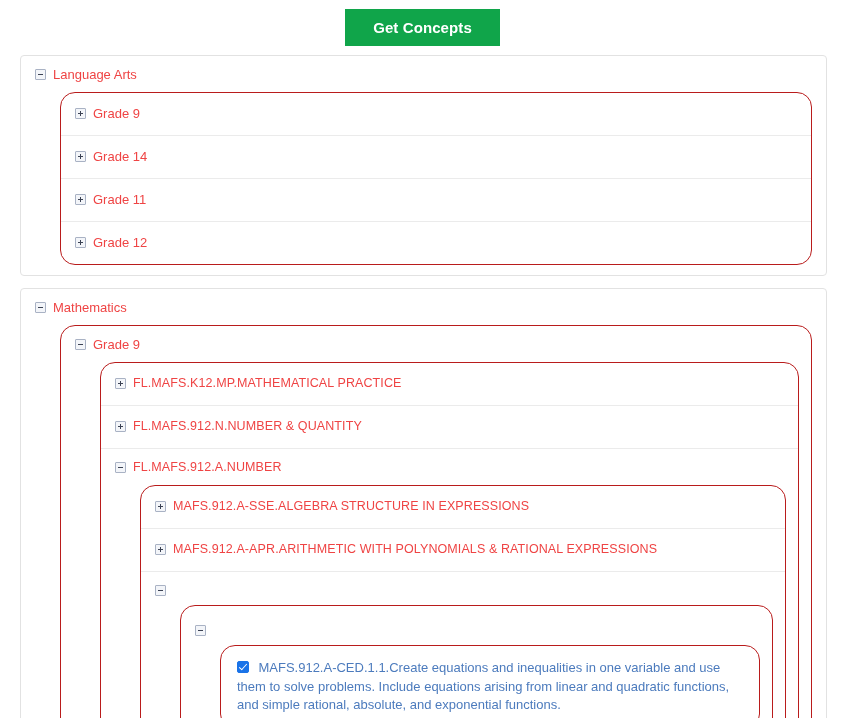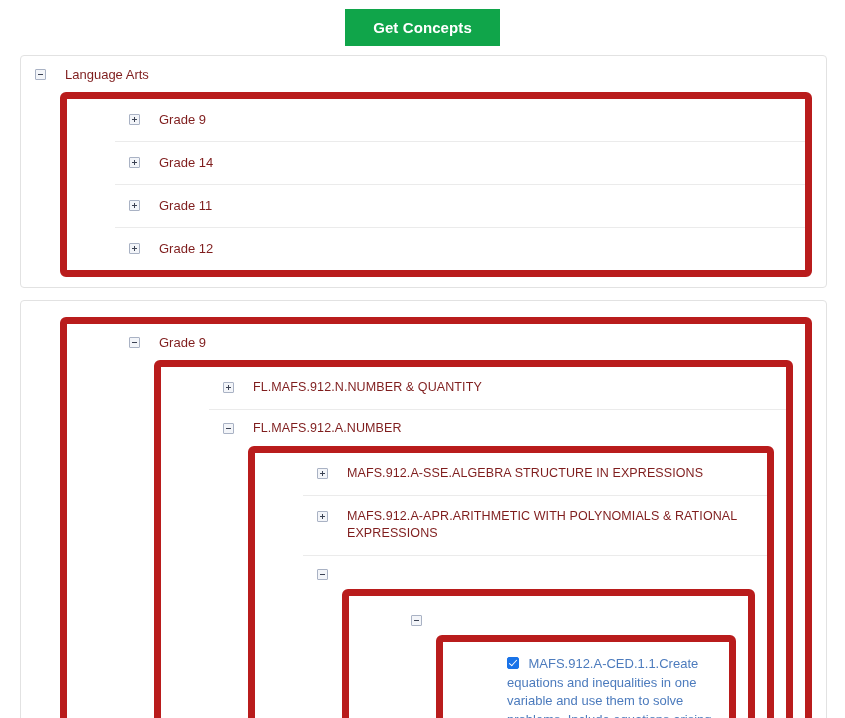--- a/index.html
+++ b/index.html
@@ -42,24 +42,23 @@
   .subject-panel.second { margin-bottom: 0; }
 
   .node-head {
     display: flex;
     align-items: flex-start;
     gap: 7px;
     line-height: 17px;
     padding: 1px 0 2px 0;
   }
   .node-label {
-    color: #7f1d1d;
+    color: #ef4444;
     font-size: 13px;
     line-height: 17px;
-    margin-left: 12px;
   }
   .node-label.caps { font-size: 12.5px; letter-spacing: .1px; }
 
   
   .expander {
     flex: 0 0 auto;
     width: 11px; height: 11px;
     margin-top: 3px;
     border: 1px solid #a9b2c4;
     background: #f3f5f9;
@@ -78,26 +77,25 @@
   .expander.plus::after {
     content: "";
     position: absolute;
     left: 4px; top: 2px;
     width: 1px; height: 5px;
     background: #3c4354;
   }
 
   
   .child-list {
-    border: 7px solid #b91c1c;
-    border-radius: 6px;
+    border: 1px solid #b91c1c;
+    border-radius: 15px;
     margin-top: 7px;
     margin-left: 25px;
     background: #ffffff;
-    padding-left: 48px;
   }
   .row {
     border-bottom: 1px solid #ebebeb;
     padding: 11px 12px 11px 14px;
   }
   .row:last-child { border-bottom: none; }
   .row.tight { padding-top: 9px; padding-bottom: 9px; }
 
   
   .row .child-list { margin-left: 25px; }
@@ -181,30 +179,40 @@
       <div class="row">
         <div class="node-head">
           <span class="expander plus"></span>
           <span class="node-label">Grade 12</span>
         </div>
       </div>
     </div>
   </div>
 
   <div class="subject-panel second">
+    <div class="node-head">
+      <span class="expander"></span>
+      <span class="node-label">Mathematics</span>
+    </div>
 
     <div class="child-list">
       <div class="row tight">
 
         <div class="node-head">
           <span class="expander"></span>
           <span class="node-label">Grade 9</span>
         </div>
 
         <div class="child-list">
+          <div class="row">
+            <div class="node-head">
+              <span class="expander plus"></span>
+              <span class="node-label caps">FL.MAFS.K12.MP.MATHEMATICAL PRACTICE</span>
+            </div>
+          </div>
           <div class="row">
             <div class="node-head">
               <span class="expander plus"></span>
               <span class="node-label caps">FL.MAFS.912.N.NUMBER &amp; QUANTITY</span>
             </div>
           </div>
 
           <div class="row tight">
             <div class="node-head">
               <span class="expander"></span>

